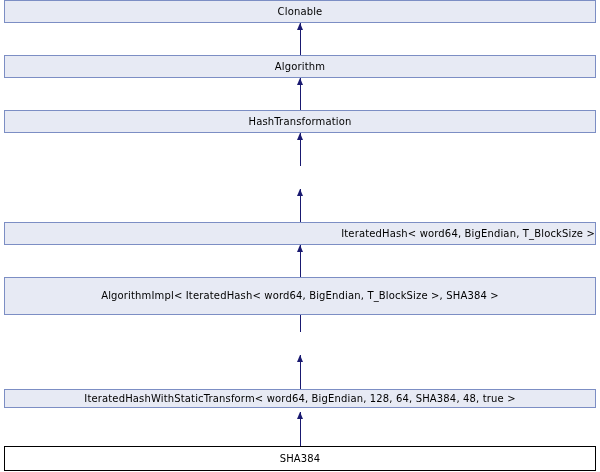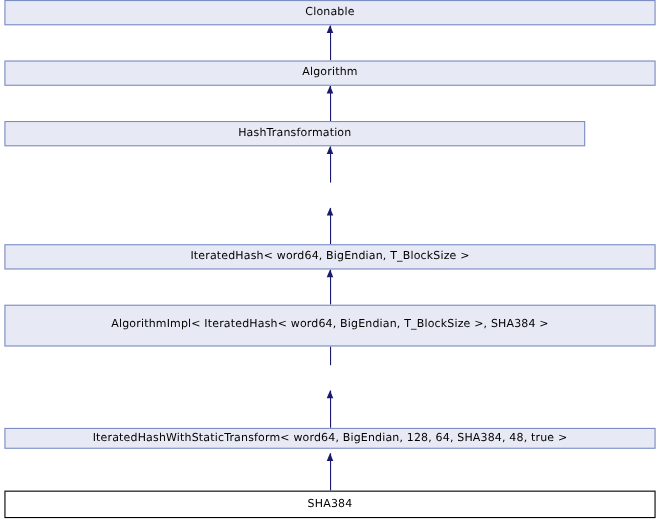--- a/index.html
+++ b/index.html
@@ -80,24 +80,24 @@
     <div class="edge" style="left: 300px; top: 355px; height: 34px;"></div>
     <div class="arrowhead" style="left: 297px; top: 355px;"></div>
     <div class="edge" style="left: 300px; top: 412px; height: 34px;"></div>
     <div class="arrowhead" style="left: 297px; top: 412px;"></div>
     <div class="node" style="left: 4px; top: 55px; width: 592px; height: 23px;">
       <span class="node-label">Algorithm</span>
     </div>
     <div class="node" style="left: 4px; top: 0px; width: 592px; height: 23px;">
       <span class="node-label">Clonable</span>
     </div>
-    <div class="node" style="left: 4px; top: 110px; width: 528px; height: 23px;">
+    <div class="node" style="left: 4px; top: 110px; width: 592px; height: 23px;">
       <span class="node-label">HashTransformation</span>
     </div>
-    <div class="node" style="left: 4px; top: 222px; width: 592px; height: 23px;">
+    <div class="node" style="left: 4px; top: 222px; width: 592px; height: 23px; justify-content: flex-end;">
       <span class="node-label">IteratedHash&lt; word64, BigEndian, T_BlockSize &gt;</span>
     </div>
     <div class="node" style="left: 4px; top: 277px; width: 592px; height: 38px;">
       <span class="node-label">AlgorithmImpl&lt; IteratedHash&lt; word64, BigEndian, T_BlockSize &gt;, SHA384 &gt;</span>
     </div>
     <div class="node" style="left: 4px; top: 389px; width: 592px; height: 19px;">
       <span class="node-label">IteratedHashWithStaticTransform&lt; word64, BigEndian, 128, 64, SHA384, 48, true &gt;</span>
     </div>
     <div class="node current" style="left: 4px; top: 446px; width: 592px; height: 25px;">
       <span class="node-label">SHA384</span>

